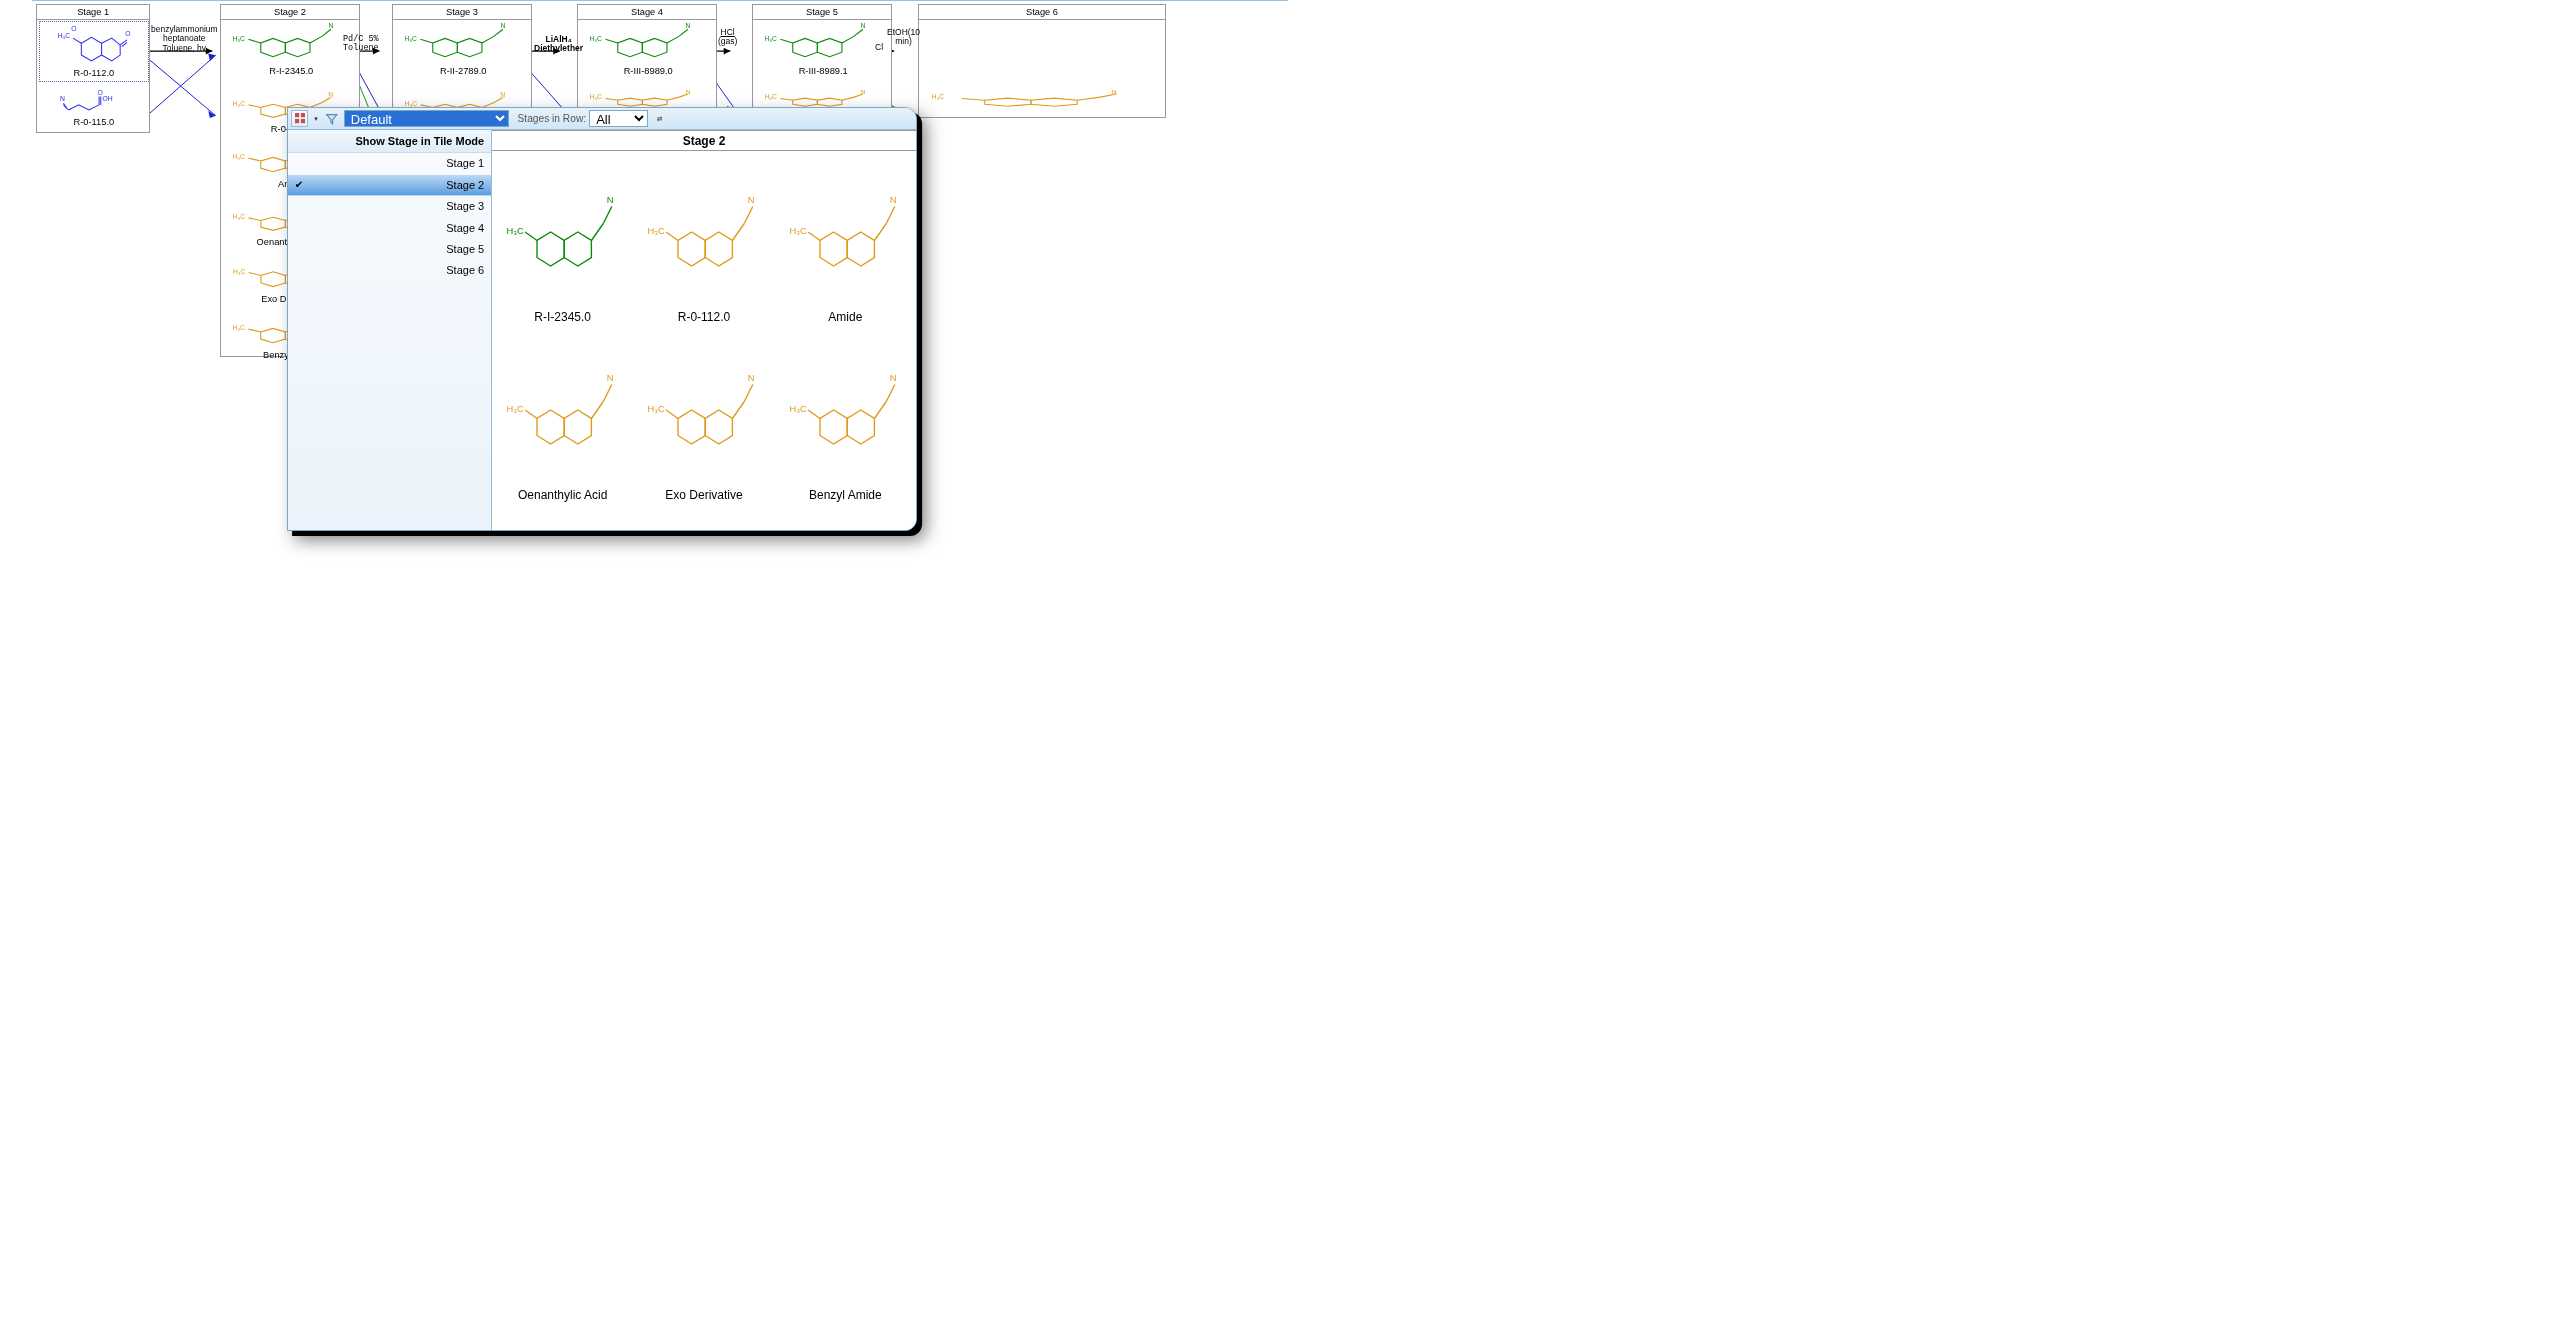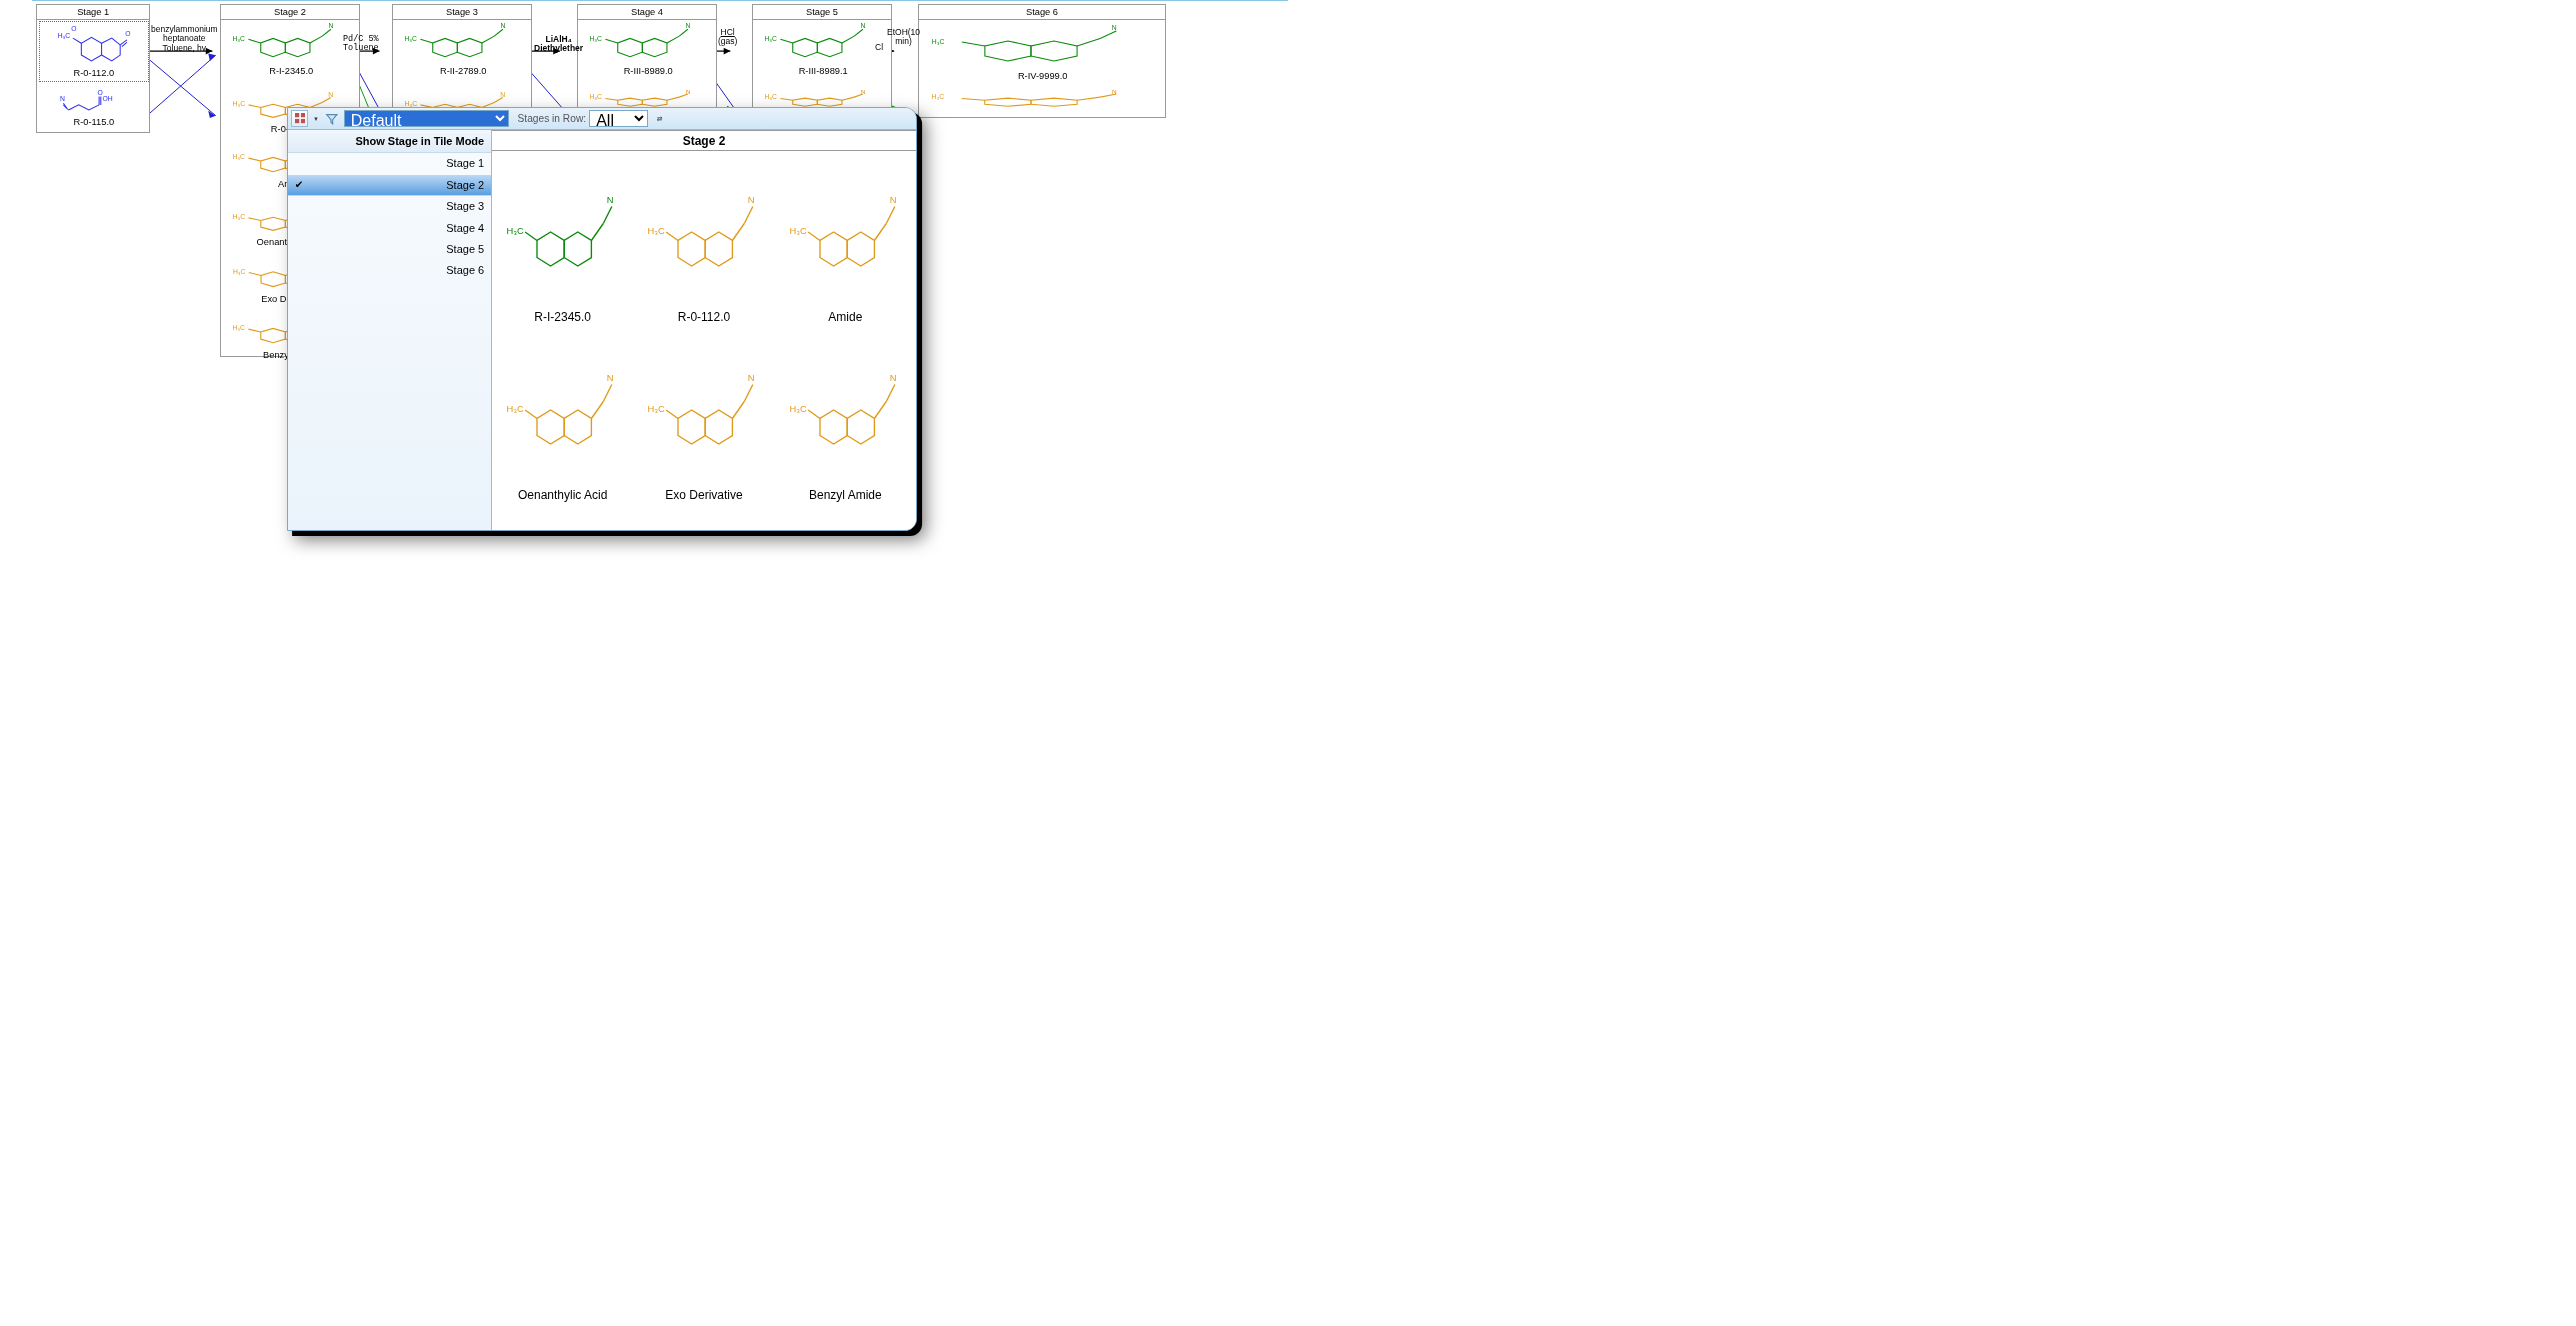--- a/index.html
+++ b/index.html
@@ -91,21 +91,21 @@
     font-size: 8.5px;
   }
   .tb-dd {
     width: 8.5px; height:17px; display:flex;align-items:center;justify-content:center;
     font-size:6.8px;color:#333;
   }
   .tb-select {
     height: 17px;
     border: 0.8px solid #7aa8c8;
     background: #fff;
-    font-size: 16px;
+    font-size: 13px;
     padding: 0 1.7px;
   }
   .tb-select.highlight {
     background: #2a6fd6;
     color: #fff;
   }
   .popup-content {
     display: flex;
     height: calc(100% - 22px);
   }
@@ -506,36 +506,20 @@
     <text x="116" y="4.32" font-size="8" fill="#e09a1a" stroke="none">N</text>
   </g>
           </svg>
         </div>
       <div class="label"></div>
       </div>
     </div>
 
   <div class="stage-col" style="left:886px;top:3.4px;width:248px;height:114px;">
     <div class="stage-header">Stage 6</div>
-  <div class="compound-cell" style="left: 1.7px; top: 15.3px; width: 244px; height: 64px;">
-        <div class="struct">
-          <svg width="231" height="50" viewBox="0 0 272 59" style="font-size:12px">
-            <g stroke="#0a8a0a" stroke-width="1.3" fill="none">
-    <polygon points="68,41.3 95.19999999999999,47.2 122.4,41.3 122.4,29.5 95.19999999999999,23.6 68,29.5"></polygon>
-    <polygon points="122.4,41.3 149.60000000000002,47.2 176.8,41.3 176.8,29.5 149.60000000000002,23.6 122.4,29.5"></polygon>
-    <line x1="176.8" y1="29.5" x2="204" y2="20.65"></line>
-    <line x1="204" y1="20.65" x2="223.04" y2="11.8"></line>
-    <line x1="68" y1="29.5" x2="40.8" y2="24.779999999999998"></line>
-    <text x="5.44" y="26.55" font-size="8" fill="#0a8a0a" stroke="none">H₃C</text>
-    <text x="217.60000000000002" y="10.62" font-size="8" fill="#0a8a0a" stroke="none">N</text>
-  </g>
-          </svg>
-        </div>
-      <div class="label">R-IV-9999.0</div>
-      </div>
       <div class="compound-cell" style="left: 1.7px; top: 85px; width: 244px; height: 34px;">
         <div class="struct">
           <svg width="231" height="20.4" viewBox="0 0 272 24" style="font-size:12px">
             <g stroke="#e09a1a" stroke-width="1.3" fill="none">
     <polygon points="68,16.799999999999997 95.19999999999999,19.200000000000003 122.4,16.799999999999997 122.4,12 95.19999999999999,9.600000000000001 68,12"></polygon>
     <polygon points="122.4,16.799999999999997 149.60000000000002,19.200000000000003 176.8,16.799999999999997 176.8,12 149.60000000000002,9.600000000000001 122.4,12"></polygon>
     <line x1="176.8" y1="12" x2="204" y2="8.399999999999999"></line>
     <line x1="204" y1="8.399999999999999" x2="223.04" y2="4.800000000000001"></line>
     <line x1="68" y1="12" x2="40.8" y2="10.08"></line>
     <text x="5.44" y="10.8" font-size="8" fill="#e09a1a" stroke="none">H₃C</text>

